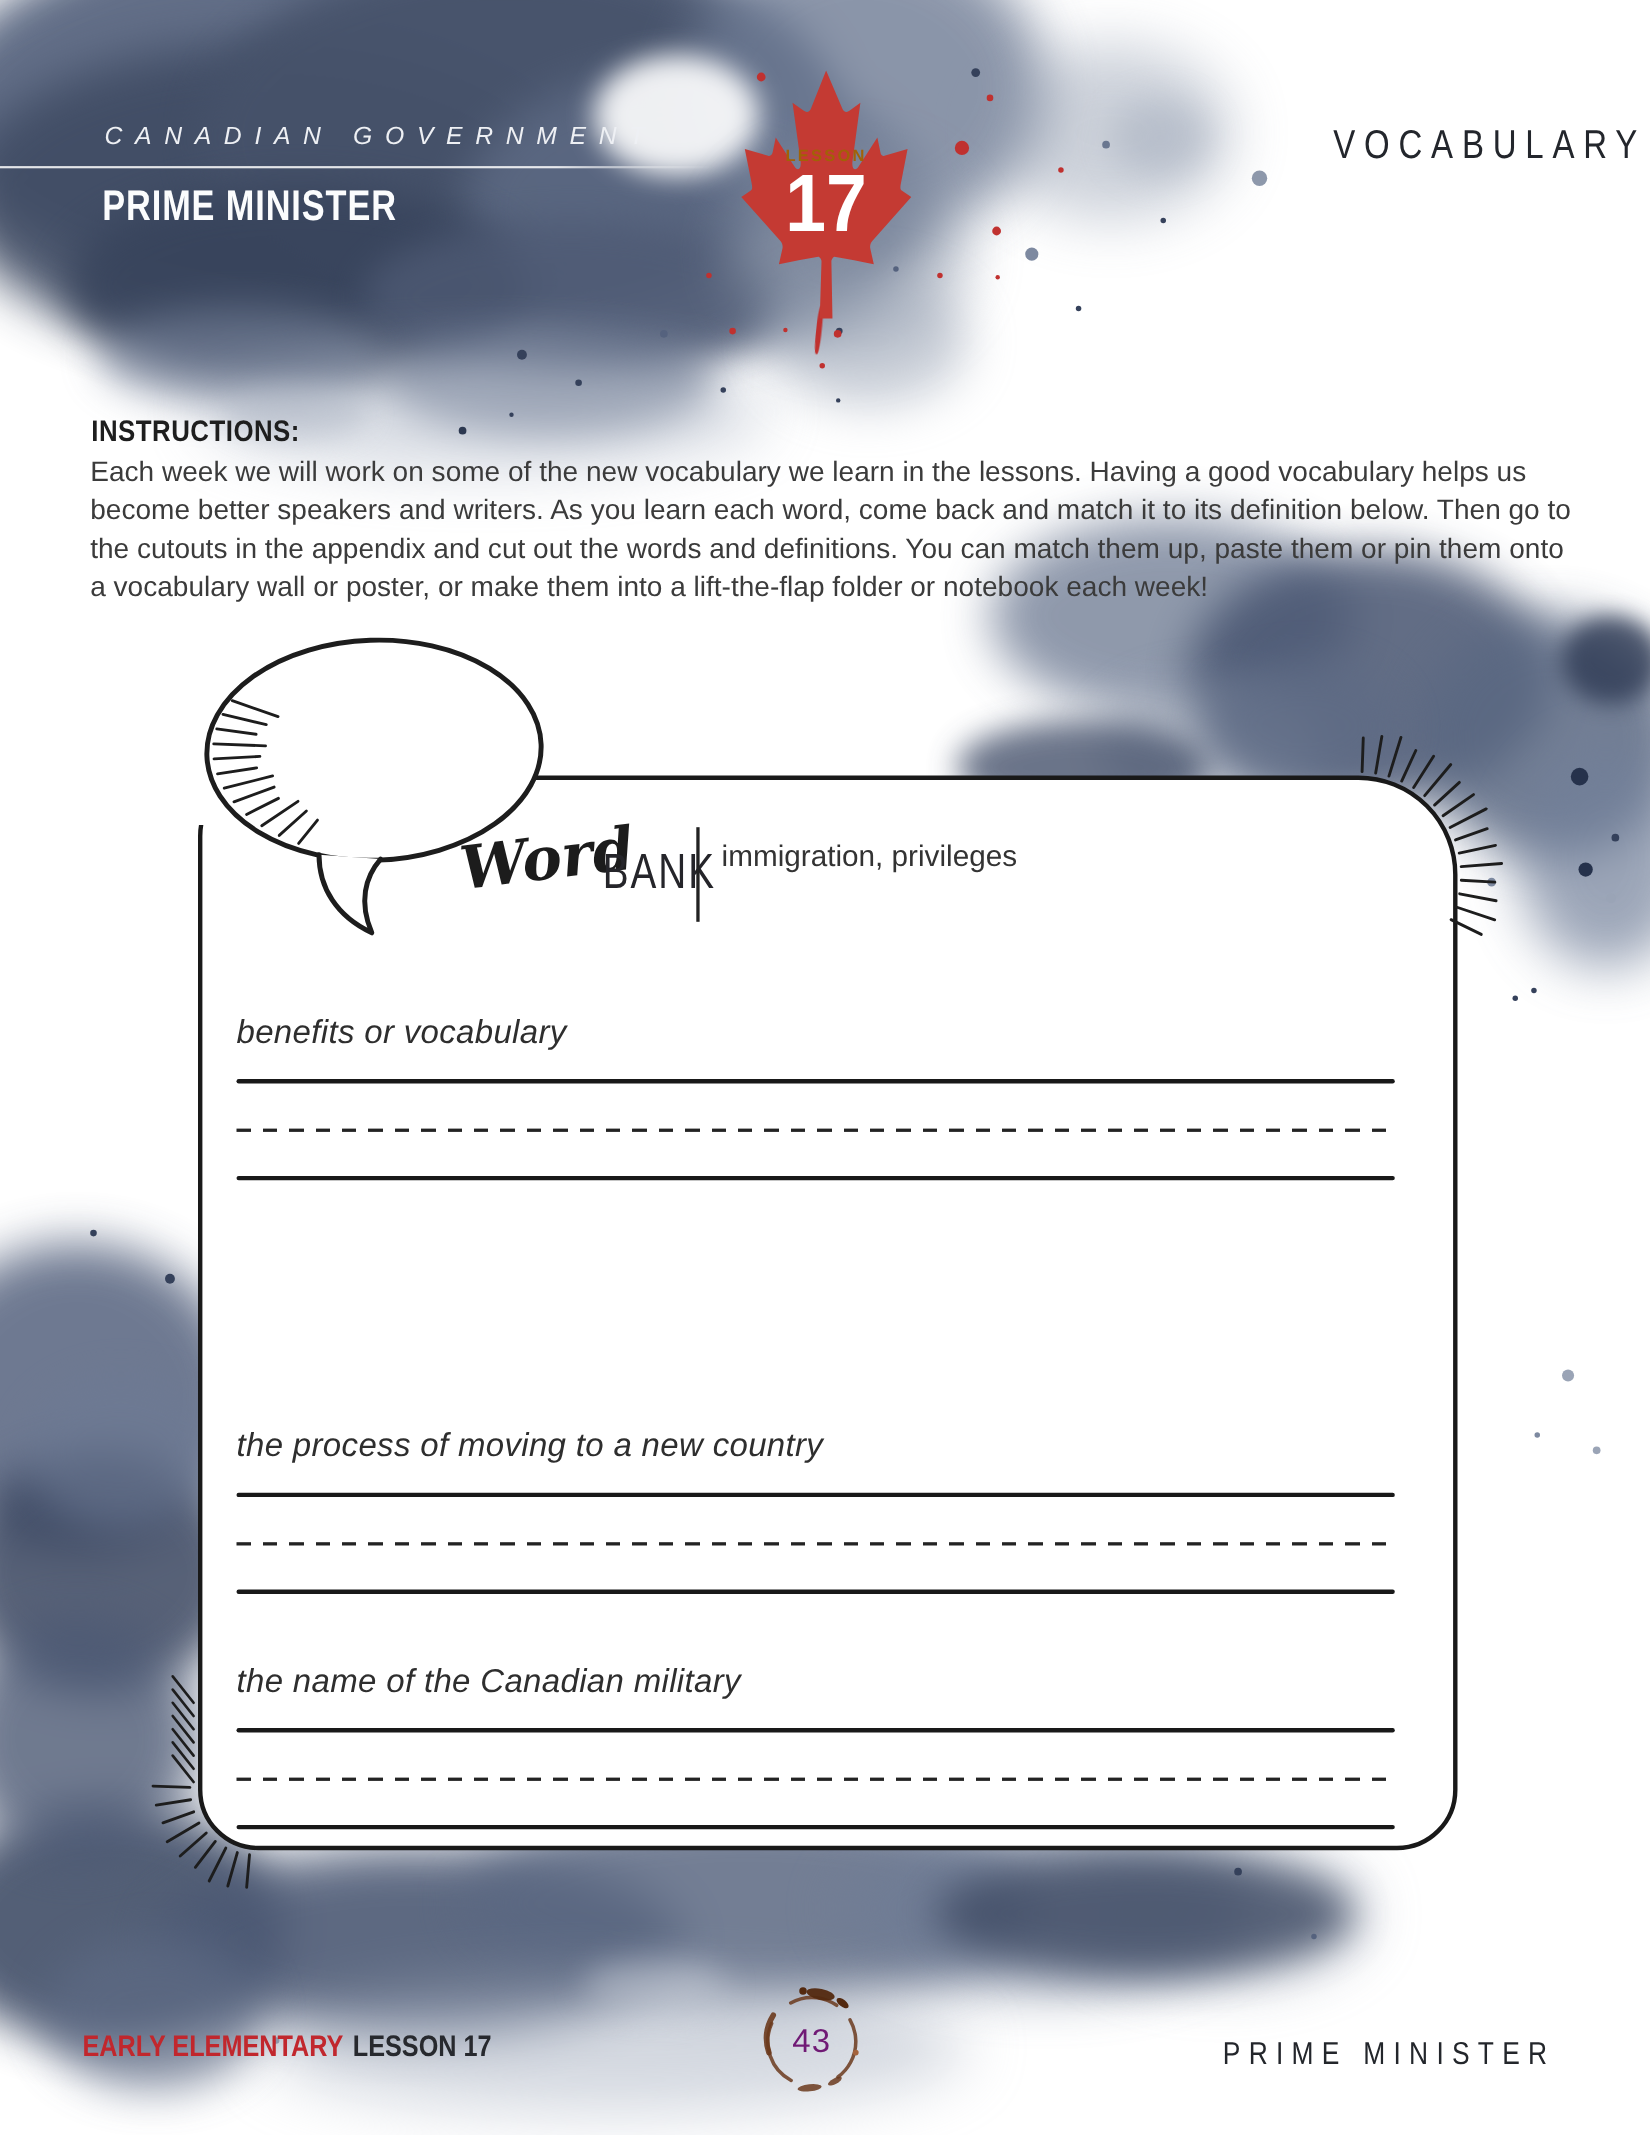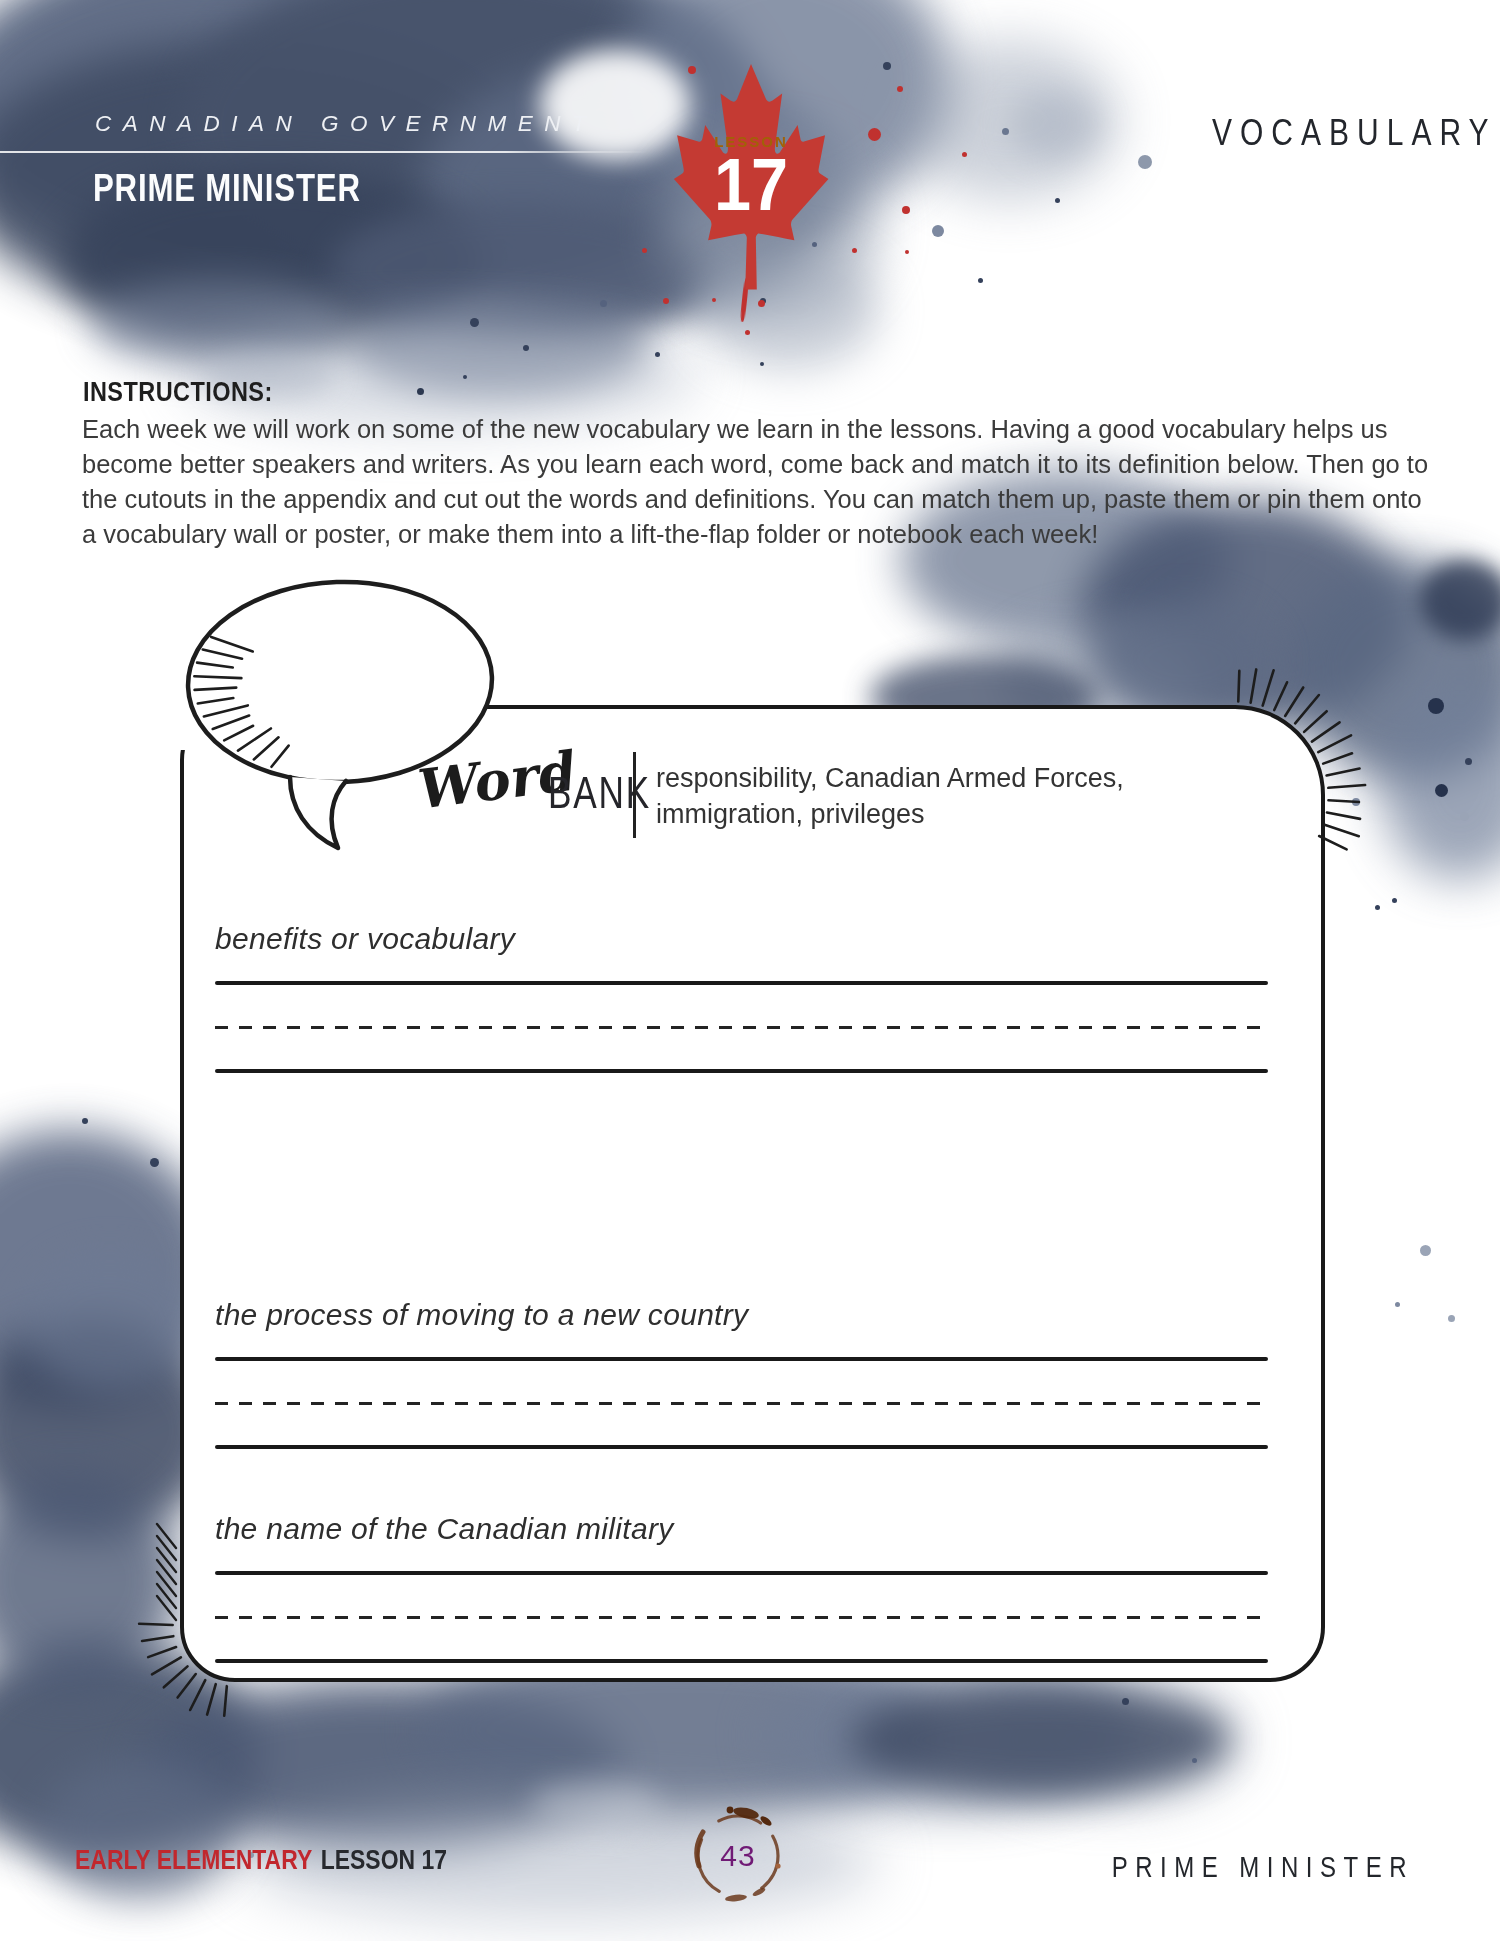--- a/index.html
+++ b/index.html
@@ -233,21 +233,20 @@
       <line x1="176" y1="1584" x2="157" y2="1560" stroke="#1d1d1d" stroke-width="2.4" stroke-linecap="round"></line>
       <line x1="176" y1="1596" x2="157" y2="1572" stroke="#1d1d1d" stroke-width="2.4" stroke-linecap="round"></line>
       <line x1="176" y1="1608" x2="157" y2="1584" stroke="#1d1d1d" stroke-width="2.4" stroke-linecap="round"></line>
       <line x1="176" y1="1620" x2="157" y2="1596" stroke="#1d1d1d" stroke-width="2.4" stroke-linecap="round"></line>
     </svg>
 
   <div class="wb-script">Word</div>
   <div class="wb-caps">BANK</div>
   <div class="wb-div"></div>
   <div class="wb-words">
-    <div>responsibility, Canadian Armed Forces,</div>
     <div>immigration, privileges</div>
   </div>
 
   <div class="def-row r1">
     <div class="def-prompt">benefits or vocabulary</div>
     <div class="ln solid s1"></div>
     <div class="ln dashed"></div>
     <div class="ln solid s2"></div>
   </div>
   <div class="def-row r3">

